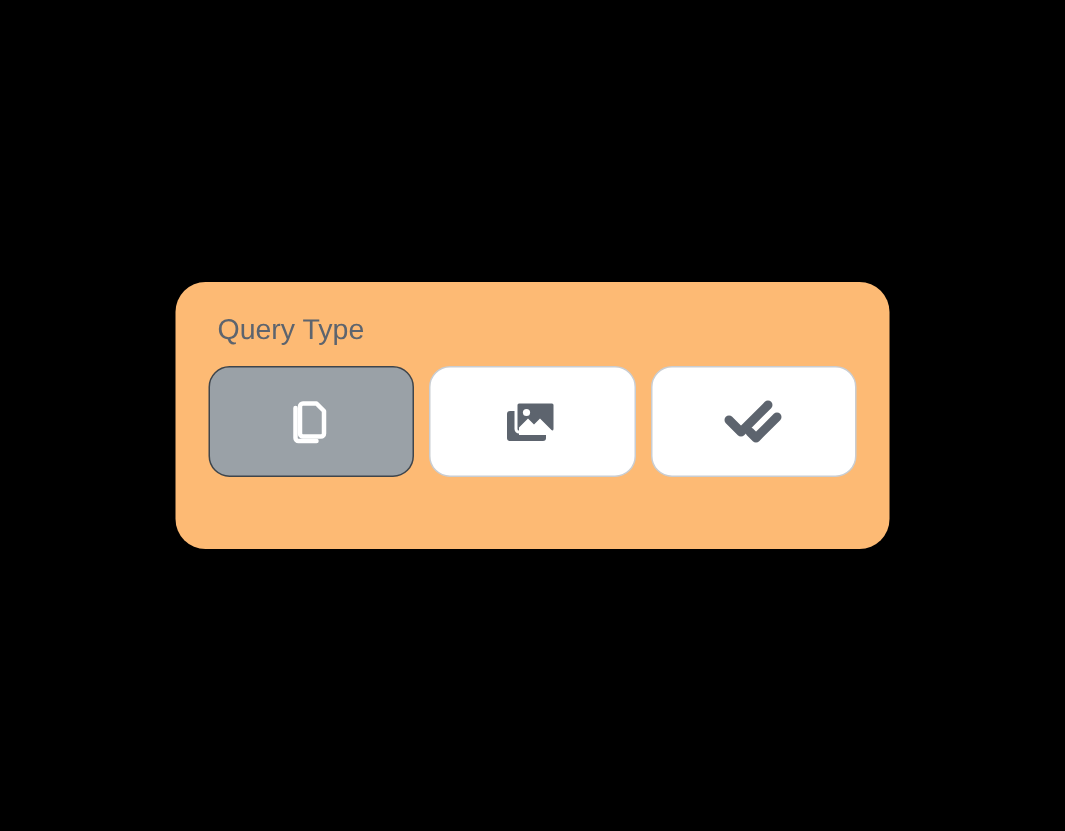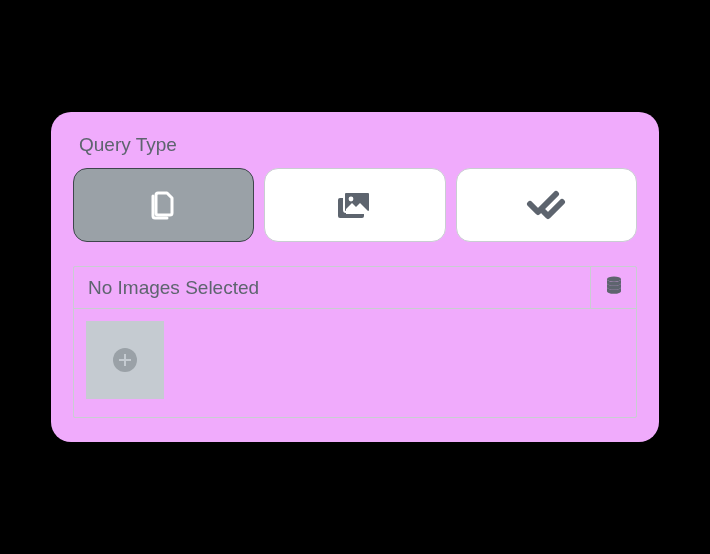--- a/index.html
+++ b/index.html
@@ -8,22 +8,22 @@
     padding: 0;
     width: 710px;
     height: 554px;
     background: #000;
     font-family: -apple-system, BlinkMacSystemFont, "Segoe UI", Helvetica, Arial, sans-serif;
     display: flex;
     align-items: center;
     justify-content: center;
   }
   .card {
-    width: 608px;
-    background: #f0abfc;
+    width: 476px;
+    background: #fdba74;
     border-radius: 20px;
     padding: 20px 22px 24px 22px;
     box-shadow: 0 2px 6px rgba(0,0,0,.2);
   }
   .section-title {
     font-size: 19px;
     color: #5d646e;
     margin: 2px 0 12px 6px;
     font-weight: 400;
   }
@@ -140,33 +140,13 @@
       <span class="icon-slot">
         <svg width="40" height="34" viewBox="0 0 40 34" fill="none">
           <path d="M4 16l8 8L30 6" stroke="#5d646e" stroke-width="6" stroke-linecap="round" stroke-linejoin="round"></path>
           <path d="M18 24l4 4L36 14" stroke="#5d646e" stroke-width="6" stroke-linecap="round" stroke-linejoin="round"></path>
         </svg>
       </span>
     </div>
 
   </div>
 
-  <div class="images-panel">
-    <div class="images-header">
-      <div class="images-header-title">No Images Selected</div>
-      <div class="images-header-action">
-        <span>
-          <svg width="18" height="20" viewBox="0 0 18 20" fill="#5d646e">
-            <ellipse cx="9" cy="3.2" rx="7" ry="2.6"></ellipse>
-            <path d="M2 3.2v4c0 1.44 3.13 2.6 7 2.6s7-1.16 7-2.6v-4c0 1.44-3.13 2.6-7 2.6S2 4.64 2 3.2z"></path>
-            <path d="M2 7.2v4c0 1.44 3.13 2.6 7 2.6s7-1.16 7-2.6v-4c0 1.44-3.13 2.6-7 2.6S2 8.64 2 7.2z"></path>
-            <path d="M2 11.2v4c0 1.44 3.13 2.6 7 2.6s7-1.16 7-2.6v-4c0 1.44-3.13 2.6-7 2.6S2 12.64 2 11.2z"></path>
-          </svg>
-        </span>
-      </div>
-    </div>
-    <div class="images-body">
-      <div class="add-tile">
-        <span class="plus-circle"></span>
-      </div>
-    </div>
-  </div>
 </div>
 
 </body></html>

